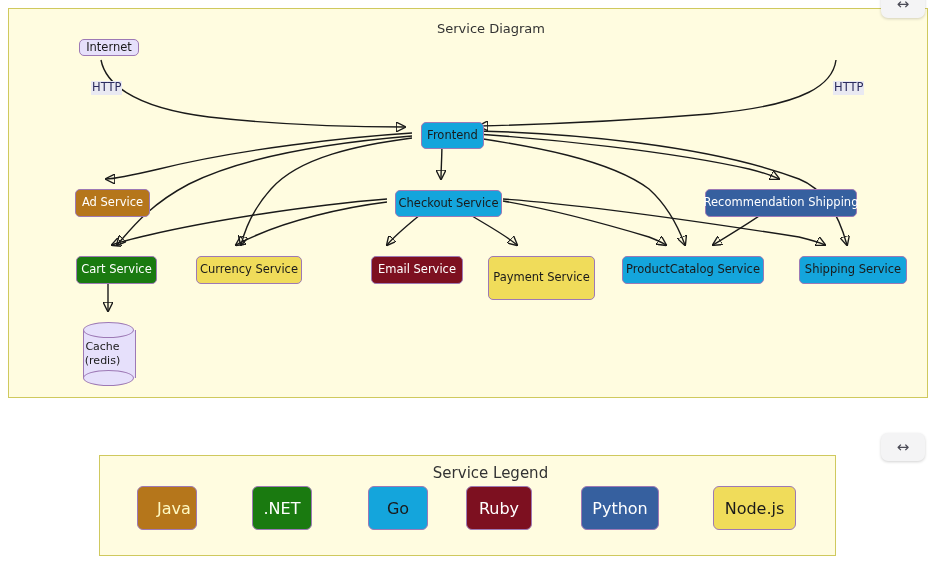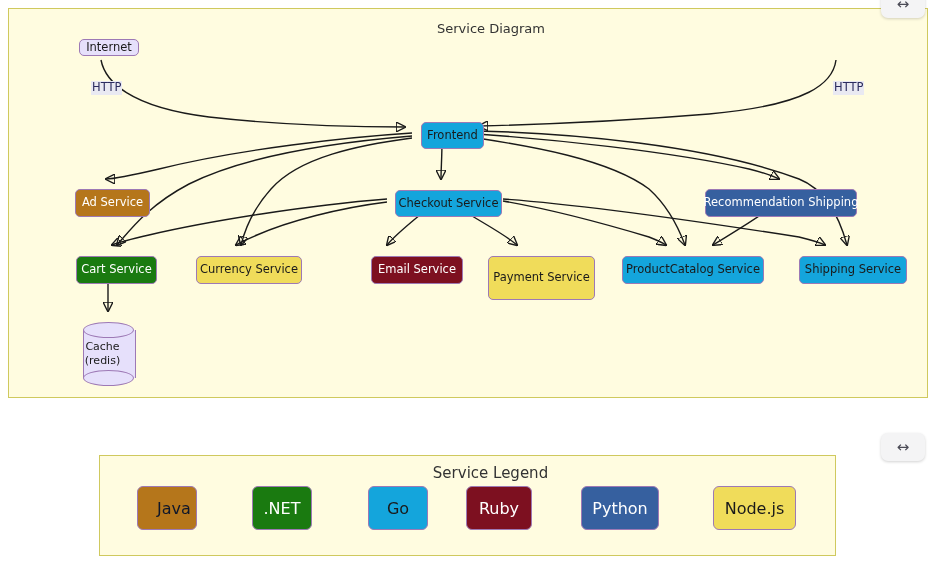--- a/index.html
+++ b/index.html
@@ -286,21 +286,21 @@
   </div>
 
   <div class="resize-btn" id="resize-handle-diagram">
     <span>↔</span>
   </div>
 
   <div class="panel" id="legend-panel">
 
     <div class="panel-title" id="legend-title">Service Legend</div>
 
-    <div class="legend-chip" style="left:37px;  background:#b5761b; color:#0f172a;padding-left:14px;">
+    <div class="legend-chip" style="left:37px;  background:#b5761b; color:#fef9c3;padding-left:14px;">
       <span>Java</span>
     </div>
 
     <div class="legend-chip" style="left:152px; background:#1a7a10; color:#ffffff;">
       <span>.NET</span>
     </div>
 
     <div class="legend-chip" style="left:268px; background:#14a5dc; color:#1a1a1a;">
       <span>Go</span>
     </div>

